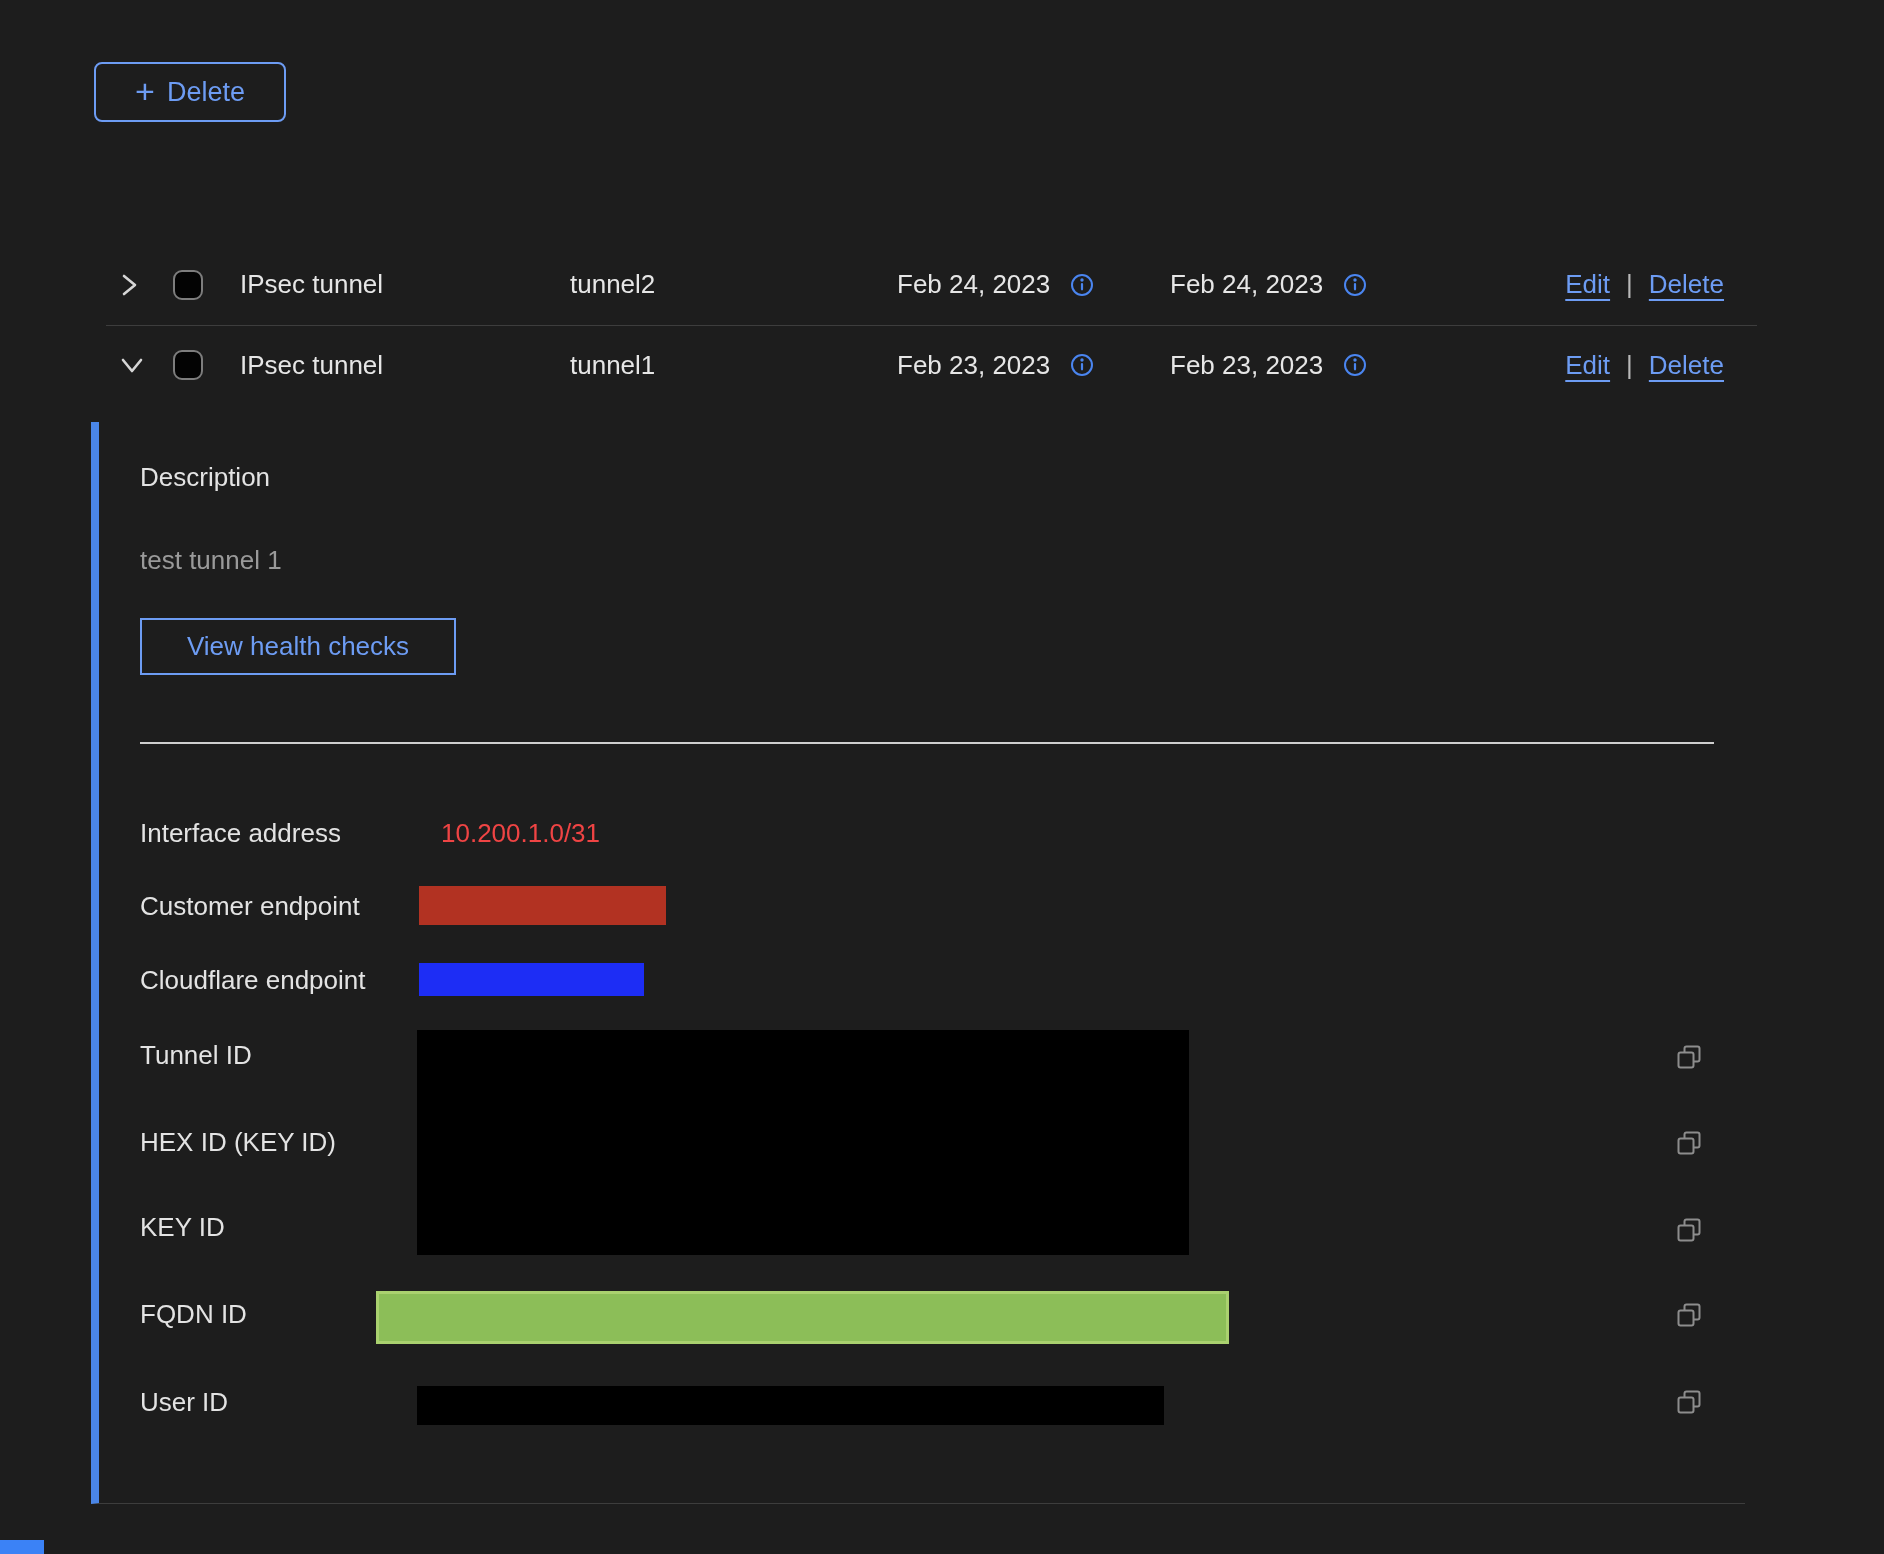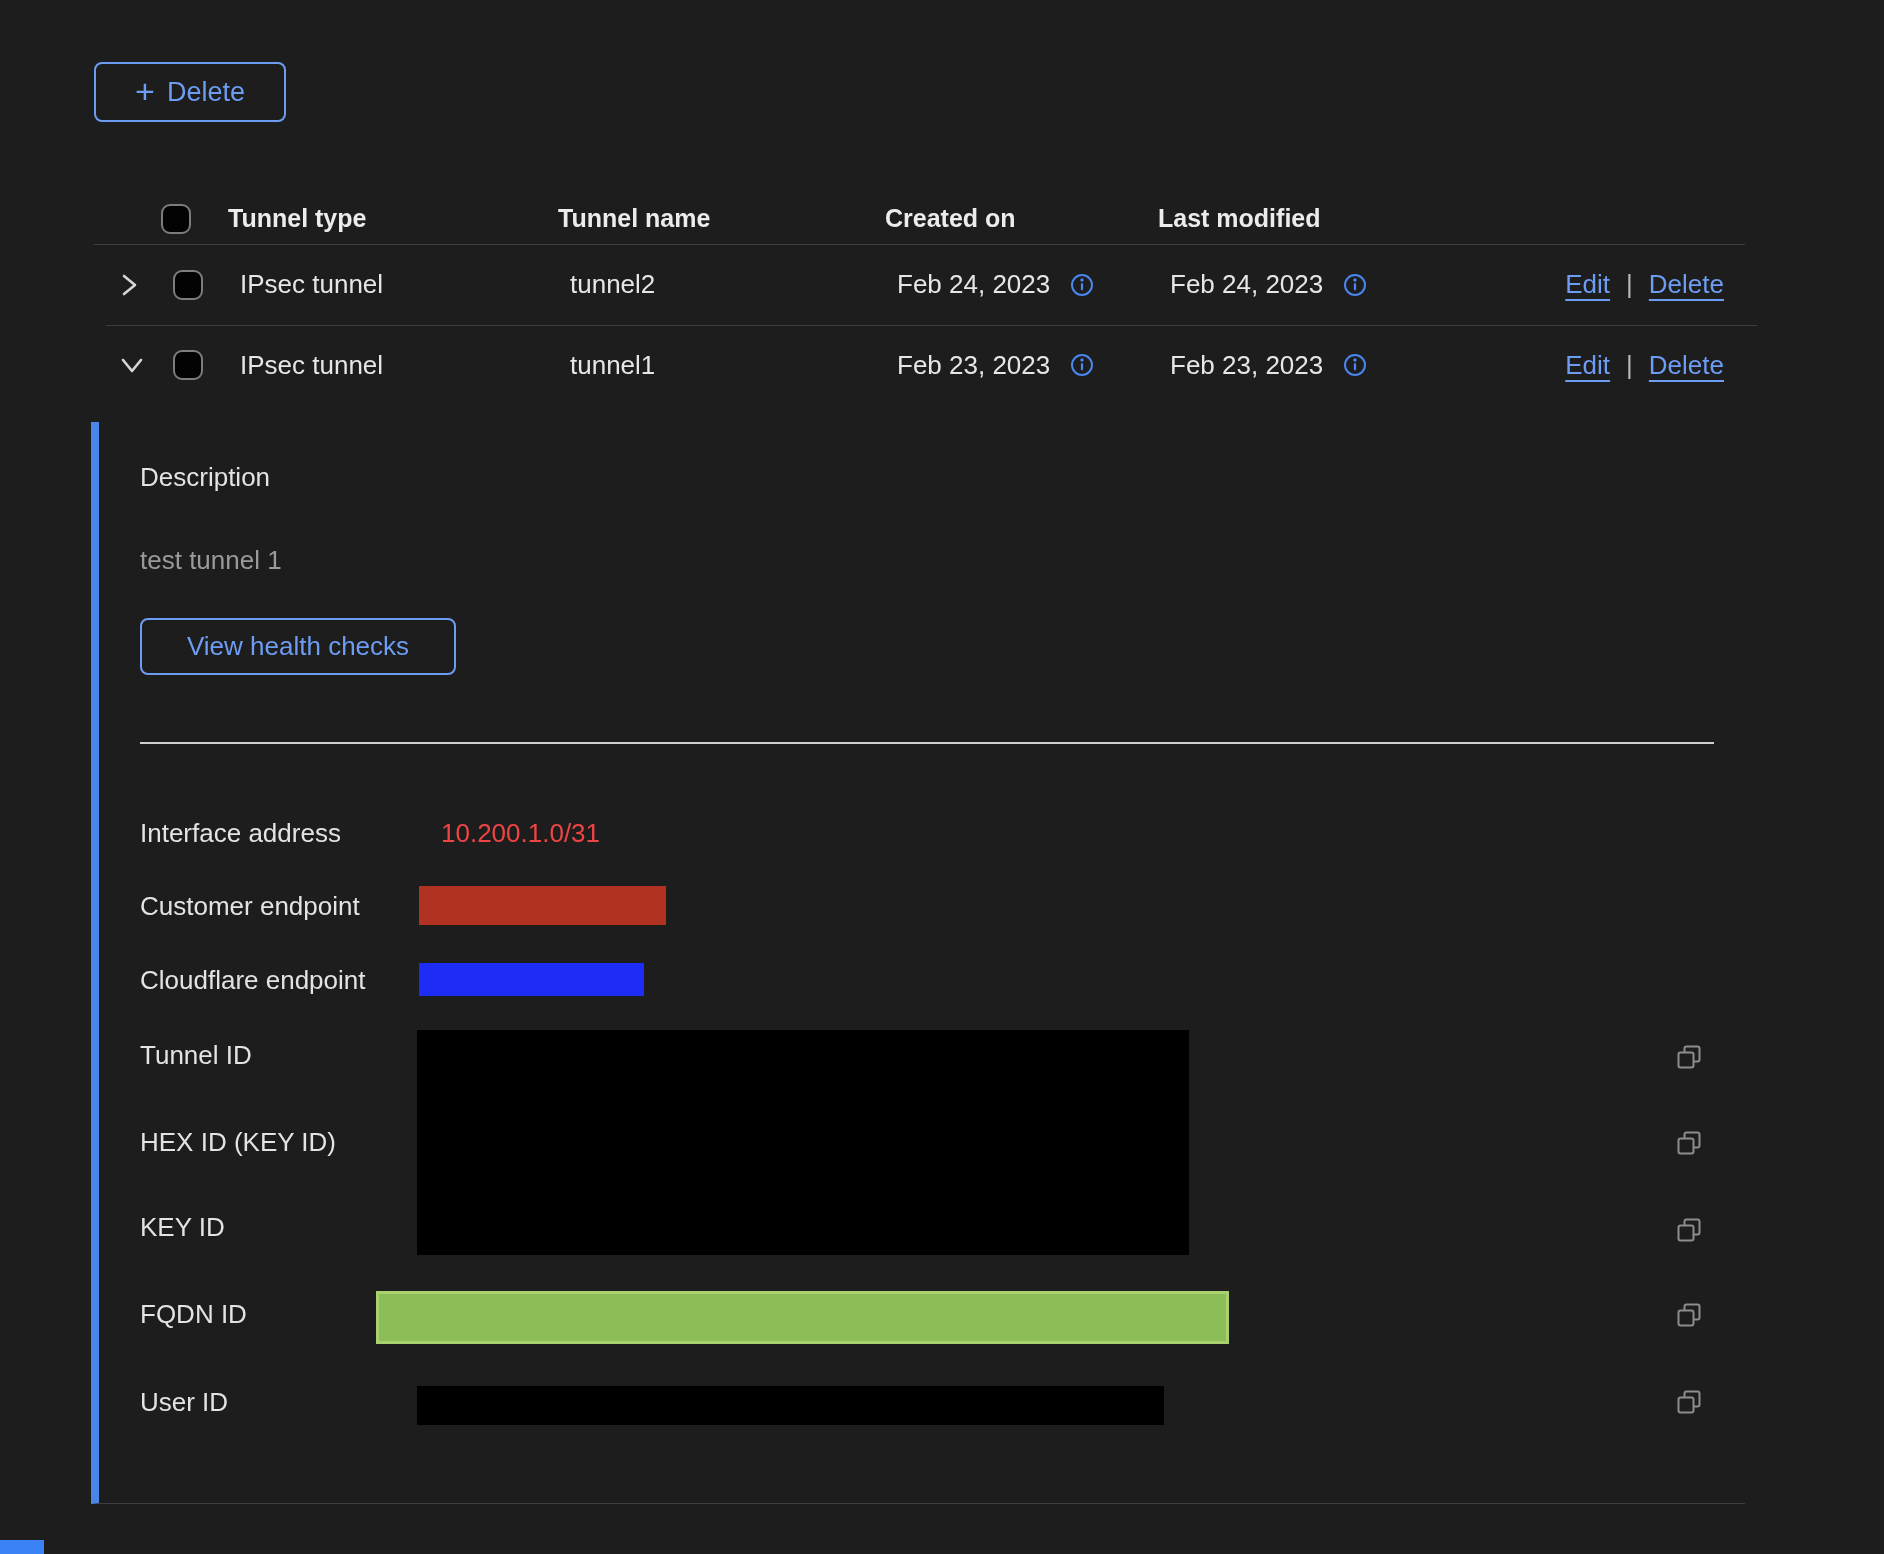--- a/index.html
+++ b/index.html
@@ -48,21 +48,21 @@
     left:91px; top:422px; width:1654px; height:1082px;
     border-left:8px solid #4a86e8; border-bottom:1px solid #3d3d3d;
     box-sizing:border-box;
   }
   .expanded .lbl { position:absolute; left:41px; font-size:26px; color:#e3e3e3; line-height:32px; }
   .expanded .val { position:absolute; font-size:26px; color:#ef4444; line-height:32px; }
   .desc-label { top:39px; }
   .desc-value { top:122px; color:#9a9a9a !important; }
   .health-btn {
     position:absolute; left:41px; top:196px; width:316px; height:57px;
-    border:2px solid #6d9cf3; border-radius:8px; background:transparent;
+    border:2px solid #6d9cf3; border-radius:0; background:transparent;
     color:#6d9cf3; font-size:26px; display:flex; align-items:center;
     justify-content:center; cursor:pointer; box-sizing:border-box;
   }
   .light-divider { position:absolute; left:41px; top:320px; width:1574px; height:2px; background:#cfcfcf; }
 
   .redact { position:absolute; }
   .redact-red   { left:320px; top:464px; width:247px; height:39px; background:#b23222; }
   .redact-blue  { left:320px; top:541px; width:225px; height:33px; background:#1d2df5; }
   .redact-black-big  { left:318px; top:608px; width:772px; height:225px; background:#000000; }
   .redact-green { left:277px; top:869px; width:853px; height:53px; background:#8cbe58;
@@ -76,29 +76,20 @@
 </head>
 <body>
 
 <div class="screen">
 
   <button class="abs create-btn">
     <span class="plus">+</span>
     <span>Delete</span>
   </button>
 
-  <div class="abs thead">
-    <div class="cell c-check">
-      <div class="checkbox"></div>
-    </div>
-    <div class="cell c-type">Tunnel type</div>
-    <div class="cell c-name">Tunnel name</div>
-    <div class="cell c-created">Created on</div>
-    <div class="cell c-mod">Last modified</div>
-  </div>
 
   <div class="abs trow bordered" style="top:244px; height:81px;">
     <div class="cell c-chevron">
       <svg width="20" height="26" viewBox="0 0 20 26">
         <polyline points="5,4 16,13 5,22" fill="none" stroke="#d6d6d6" stroke-width="2.6" stroke-linecap="round" stroke-linejoin="round"></polyline>
       </svg>
     </div>
     <div class="cell c-check">
         <div class="checkbox"></div>
       </div>

